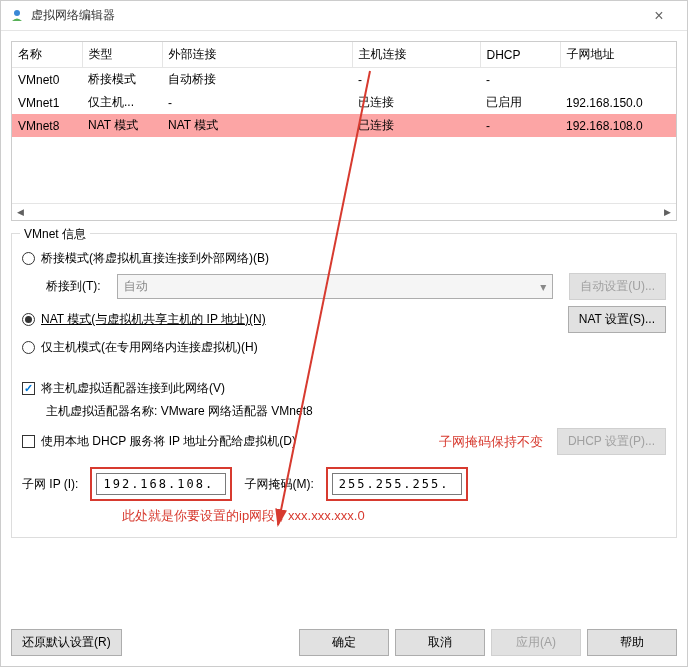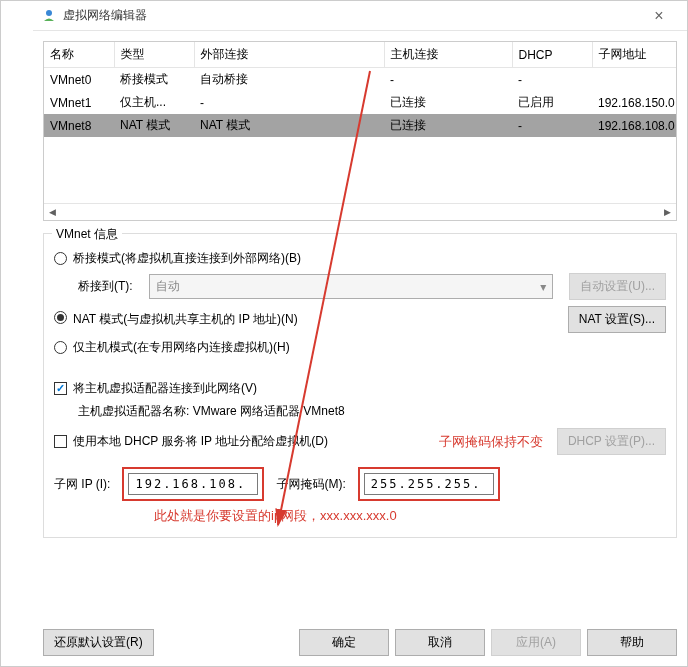--- a/index.html
+++ b/index.html
@@ -1,28 +1,28 @@
 <!DOCTYPE html>
 <html><head>
   <meta charset="utf-8">
   <style>
     * { box-sizing: border-box; margin: 0; padding: 0; font-family: "Microsoft YaHei", "Segoe UI", sans-serif; font-size: 12px; }
     body { background: #f0f0f0; width: 688px; height: 667px; overflow: hidden; }
-    .window { width: 688px; height: 667px; background: #fff; border: 1px solid #ccc; display: flex; flex-direction: column; padding-left: 32px; }
+    .window { width: 688px; height: 667px; background: #fff; border: 1px solid #ccc; display: flex; flex-direction: column; }
     .titlebar { height: 30px; display: flex; align-items: center; padding: 0 8px; border-bottom: 1px solid #e5e5e5; }
     .titlebar .icon { width: 16px; height: 16px; margin-right: 6px; }
     .titlebar .title { flex: 1; color: #333; }
     .titlebar .close { width: 40px; text-align: center; color: #666; font-size: 16px; }
     .content { flex: 1; padding: 10px; display: flex; flex-direction: column; }
     .table-wrap { border: 1px solid #ccc; height: 180px; display: flex; flex-direction: column; background: #fff; }
     table { width: 100%; border-collapse: collapse; table-layout: fixed; }
     thead th { text-align: left; padding: 4px 6px; font-weight: normal; background: #fff; border-bottom: 1px solid #e5e5e5; border-right: 1px solid #e5e5e5; }
     thead th:last-child { border-right: none; }
     tbody td { padding: 3px 6px; }
-    tbody tr.selected { background: #a3a3a3; }
+    tbody tr.selected { background: #fca5a5; }
     .col-name { width: 70px; }
     .col-type { width: 80px; }
     .col-ext { width: 190px; }
     .col-host { width: 128px; }
     .col-dhcp { width: 80px; }
     .tbody-wrap { flex: 1; overflow: hidden; }
     .scrollbar { height: 17px; border-top: 1px solid #e5e5e5; display: flex; align-items: center; }
     .scrollbar .arrow { width: 17px; height: 100%; display: flex; align-items: center; justify-content: center; color: #606060; font-size: 9px; }
     .scrollbar .track { flex: 1; height: 100%; }
     .btn-row { display: flex; justify-content: flex-end; gap: 8px; margin-top: 8px; }
@@ -123,21 +123,21 @@
       <div class="field-row">
         <span>桥接到(T):</span>
         <span class="select">
           <span>自动</span>
           <span>▾</span>
         </span>
         <span class="btn disabled">自动设置(U)...</span>
       </div>
 
       <div class="radio-row" style="justify-content:space-between;">
-        <span style="display:flex;align-items:flex-start;">
+        <span style="display:flex;align-items:center;text-decoration:underline;">
           <span class="radio checked"></span>
           <span>NAT 模式(与虚拟机共享主机的 IP 地址)(N)</span>
         </span>
         <span class="btn">NAT 设置(S)...</span>
       </div>
 
       <div class="radio-row">
         <span class="radio"></span>
         <span>仅主机模式(在专用网络内连接虚拟机)(H)</span>
       </div>

